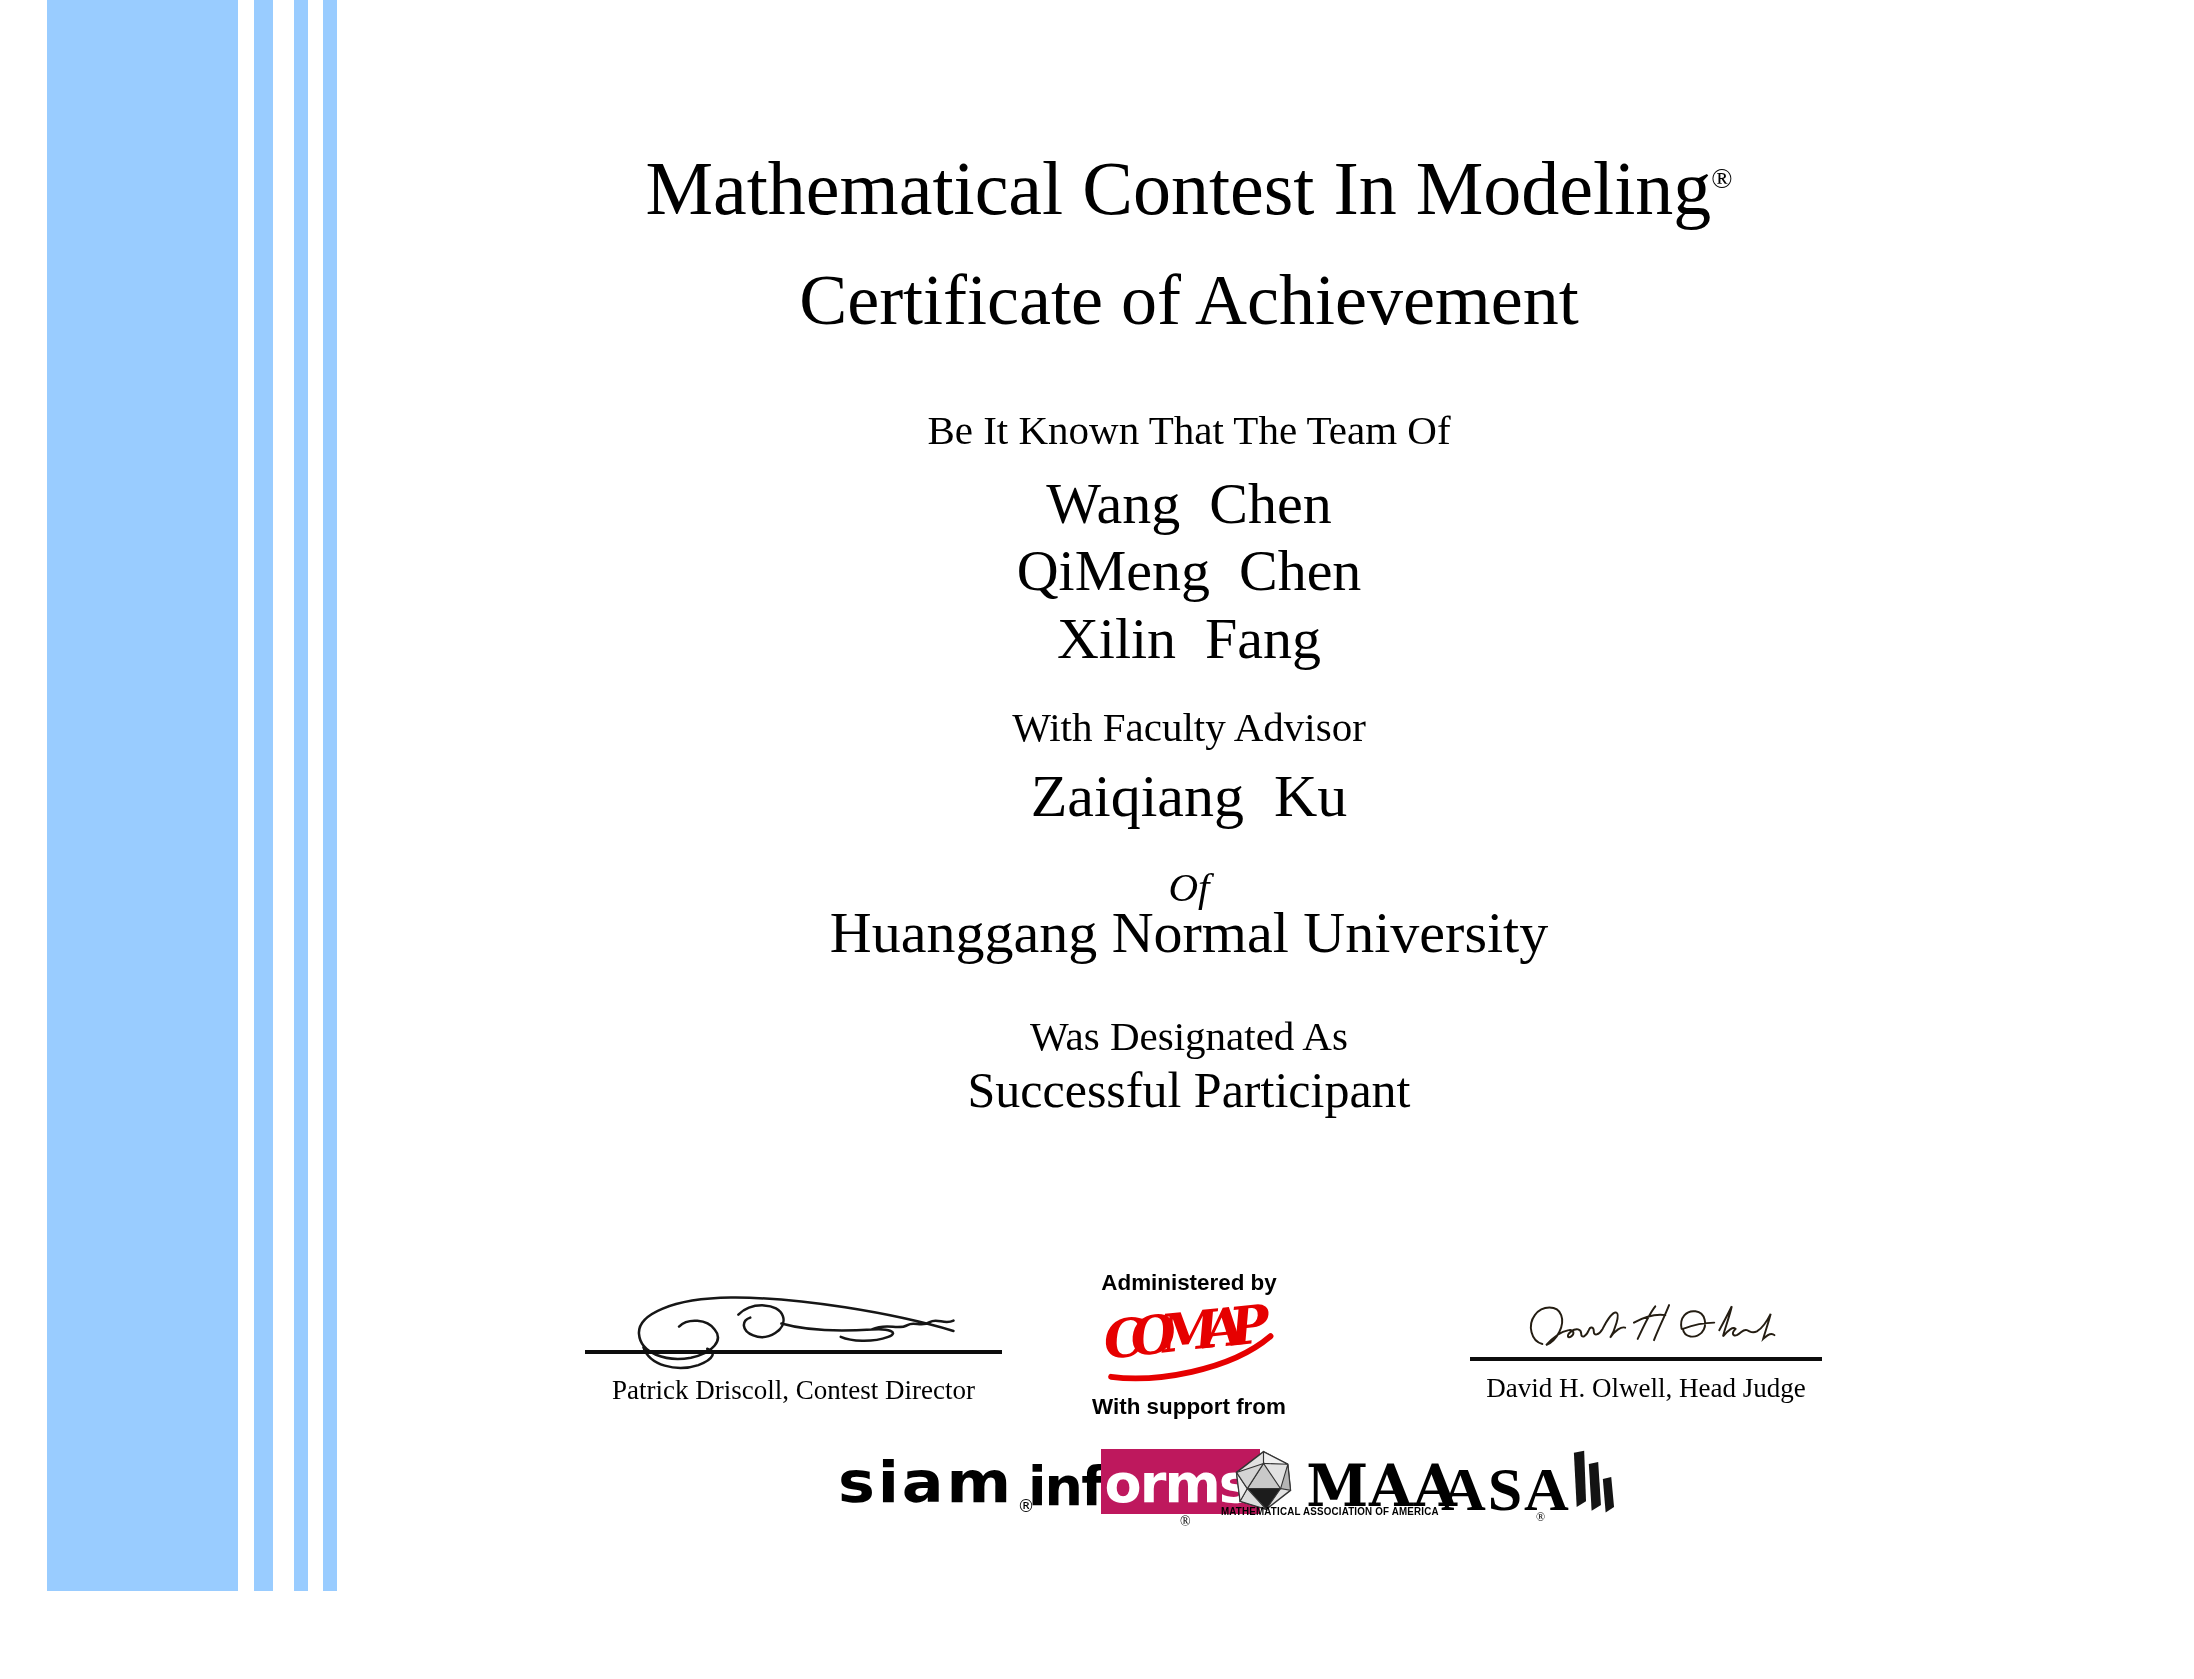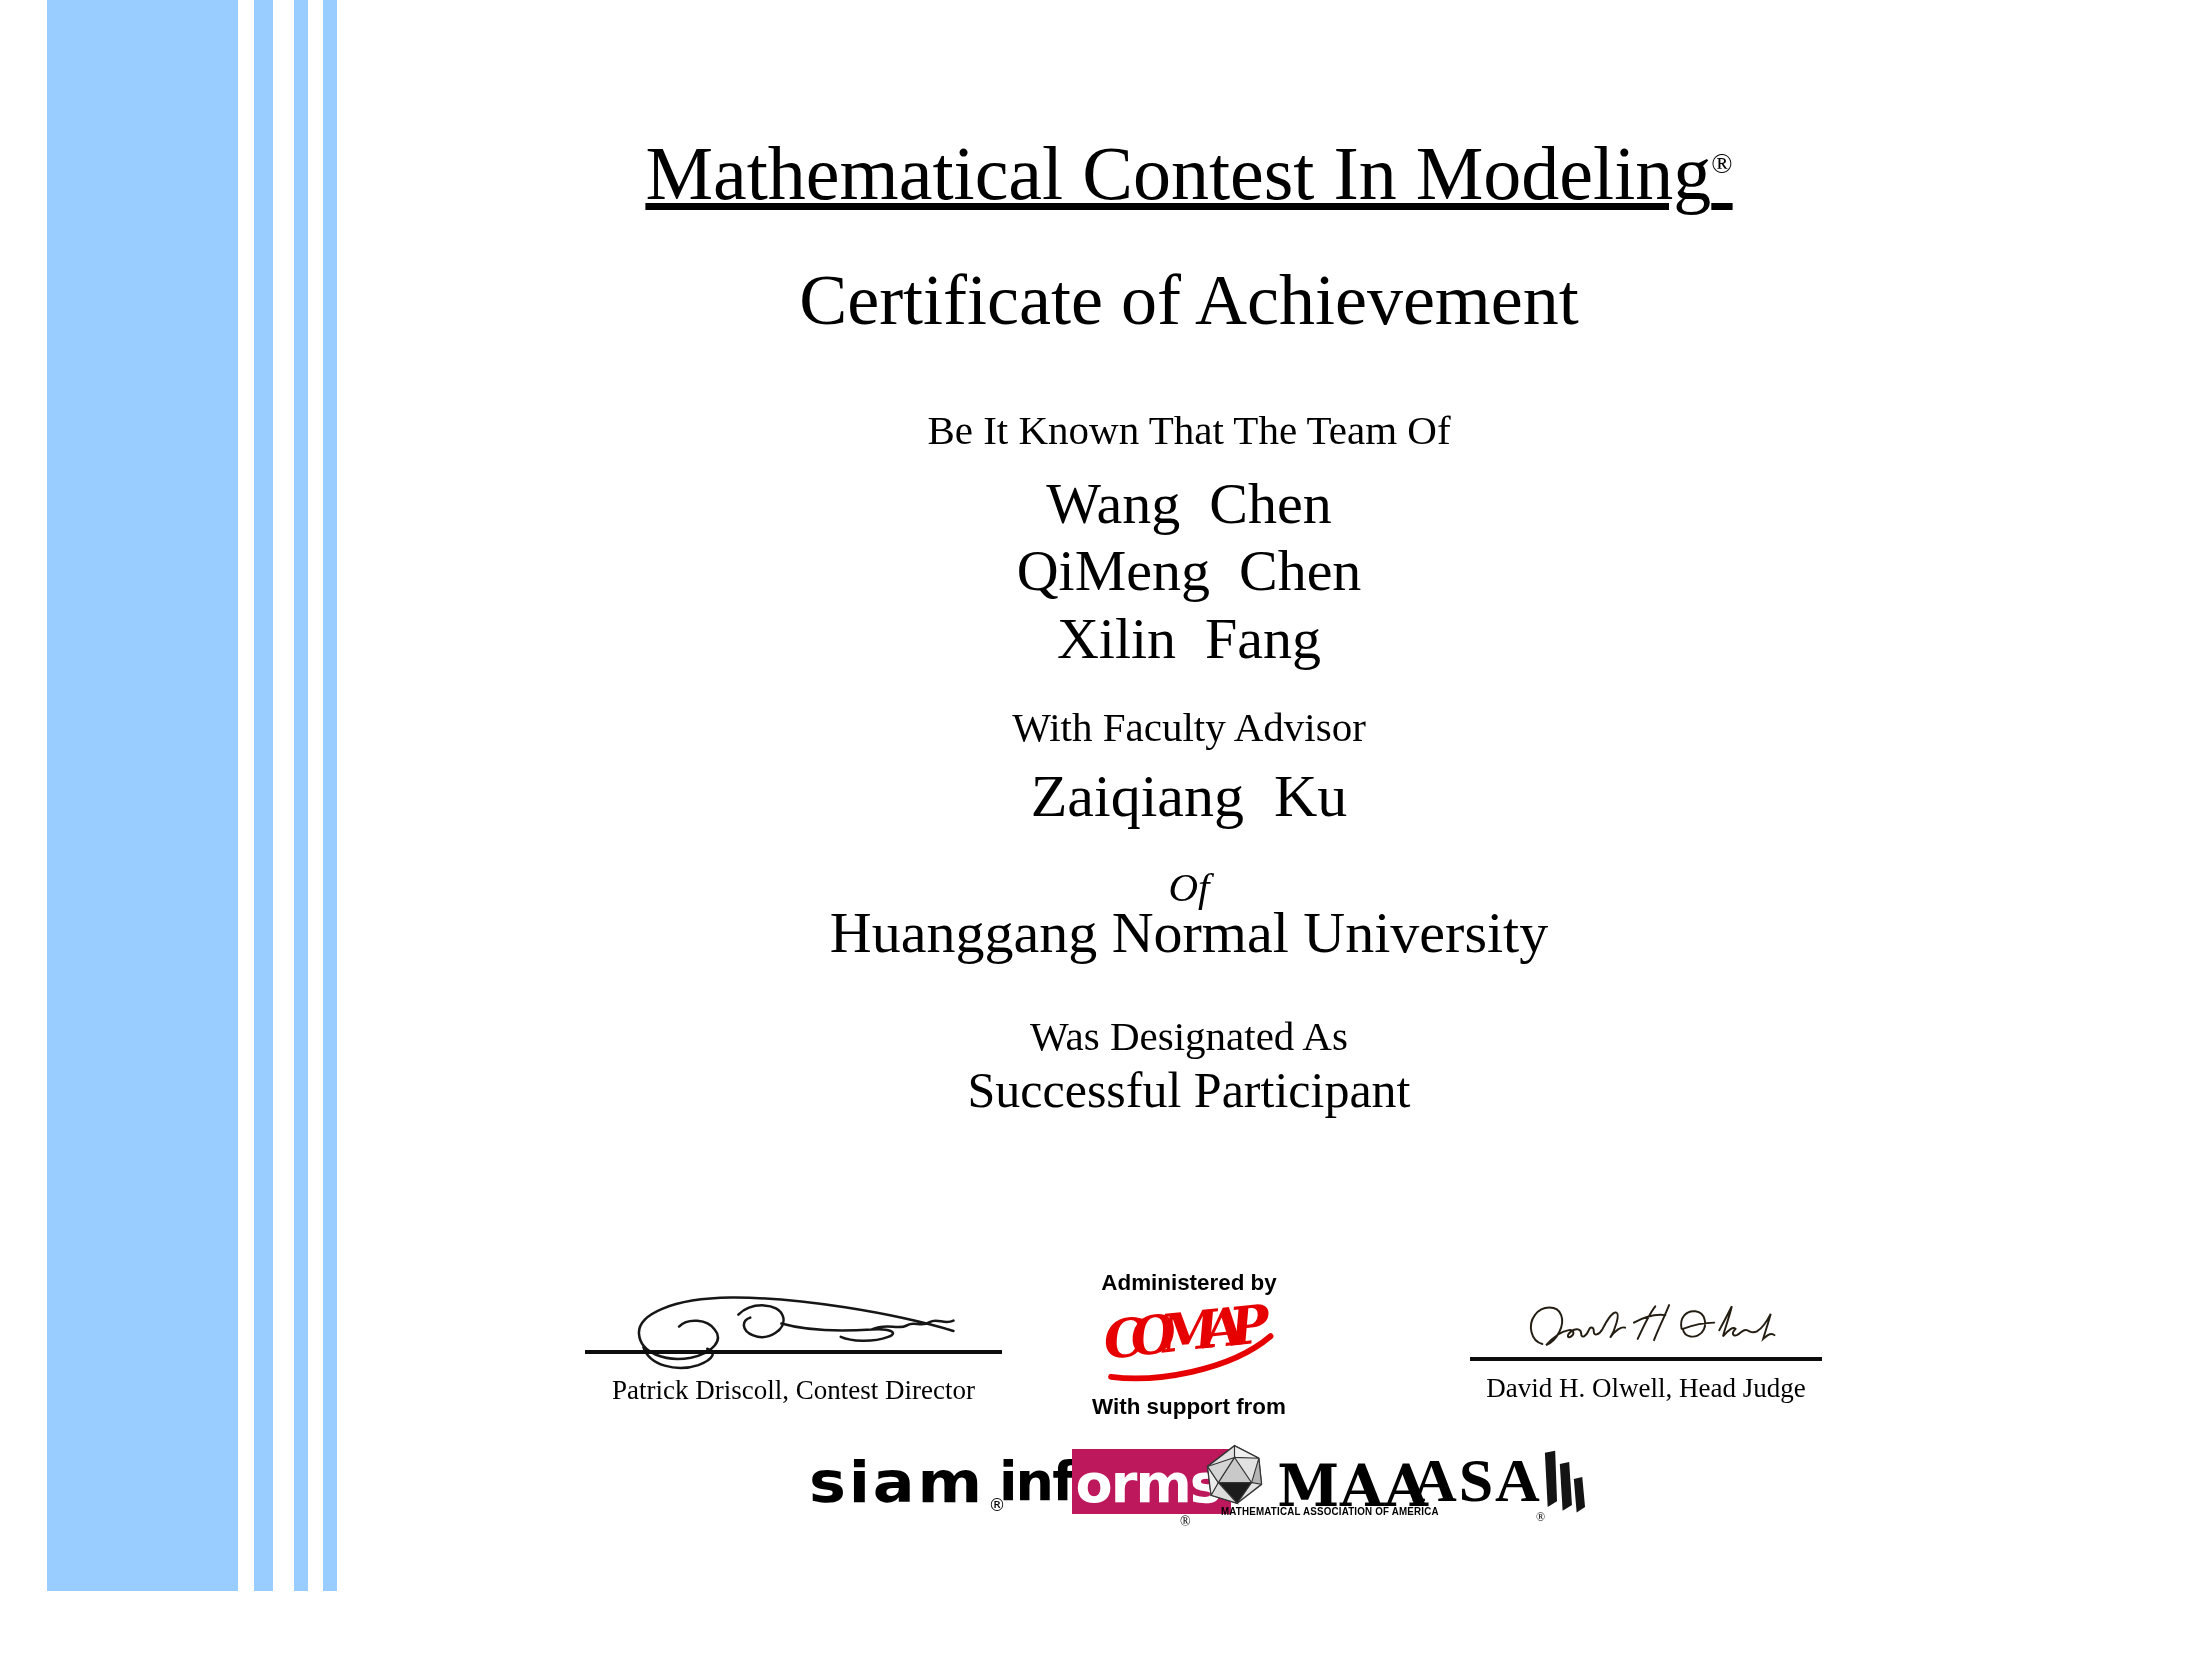--- a/index.html
+++ b/index.html
@@ -20,21 +20,21 @@
   .band{position:absolute;top:0;background:var(--band-blue);}
   .band-main{left:47px;width:191px;height:1591px;}
   .stripe-1{left:254px;width:18.6px;height:1591px;}
   .stripe-2{left:294px;width:14px;height:1591px;}
   .stripe-3{left:323px;width:14px;height:1591px;}
 
   
   .content{position:absolute;left:183px;top:0;width:2012px;height:1680px;}
   .cline{position:absolute;left:0;width:100%;text-align:center;line-height:1;}
   .year{top:51px;font-size:69px;}
-  .title{top:135px;font-size:76px;text-decoration:underline;}
+  .title{top:150px;font-size:76px;}
   .title .reg{font-size:28px;vertical-align:super;line-height:0;}
   .subtitle{top:264px;font-size:72px;}
   .intro{font-size:41px;}
   .team-intro{top:410px;}
   .names{top:470px;font-size:58px;line-height:1.16;}
   .name{white-space:pre;}
   .advisor-intro{top:707px;}
   .advisor-name{top:766px;font-size:60px;white-space:pre;}
   .of-label{top:867px;font-style:italic;}
   .institution{top:904px;font-size:58px;}
@@ -54,21 +54,21 @@
 
   .mid-label{
     position:absolute;left:1063px;width:252px;text-align:center;
     font-family:"Liberation Sans", sans-serif;font-weight:bold;font-size:22.4px;line-height:1;
   }
   .administered{top:1272px;}
   .support{top:1396px;}
   .comap{position:absolute;left:1095px;top:1294px;}
 
   
-  .logo{position:absolute;display:flex;align-items:flex-start;}
+  .logo{position:absolute;display:flex;align-items:flex-end;margin-left:29px;}
   .siam{left:809px;top:1454px;}
   .siam-text{
     font-family:"DejaVu Sans", sans-serif;font-weight:900;font-size:62px;line-height:1;
     letter-spacing:2.8px;transform:scaleY(.92);transform-origin:top left;
   }
   .siam-reg{font-size:17px;margin:41px 0 0 3.7px;font-family:"DejaVu Sans", sans-serif;}
   .informs{left:999px;top:1449px;font-family:"DejaVu Sans", sans-serif;font-weight:bold;}
   .informs-prefix{font-size:54px;line-height:1;letter-spacing:-1.9px;margin-top:5.6px;}
   .informs-box{
     background:#be185d;color:#fff;font-size:54px;line-height:1;letter-spacing:-1.9px;

